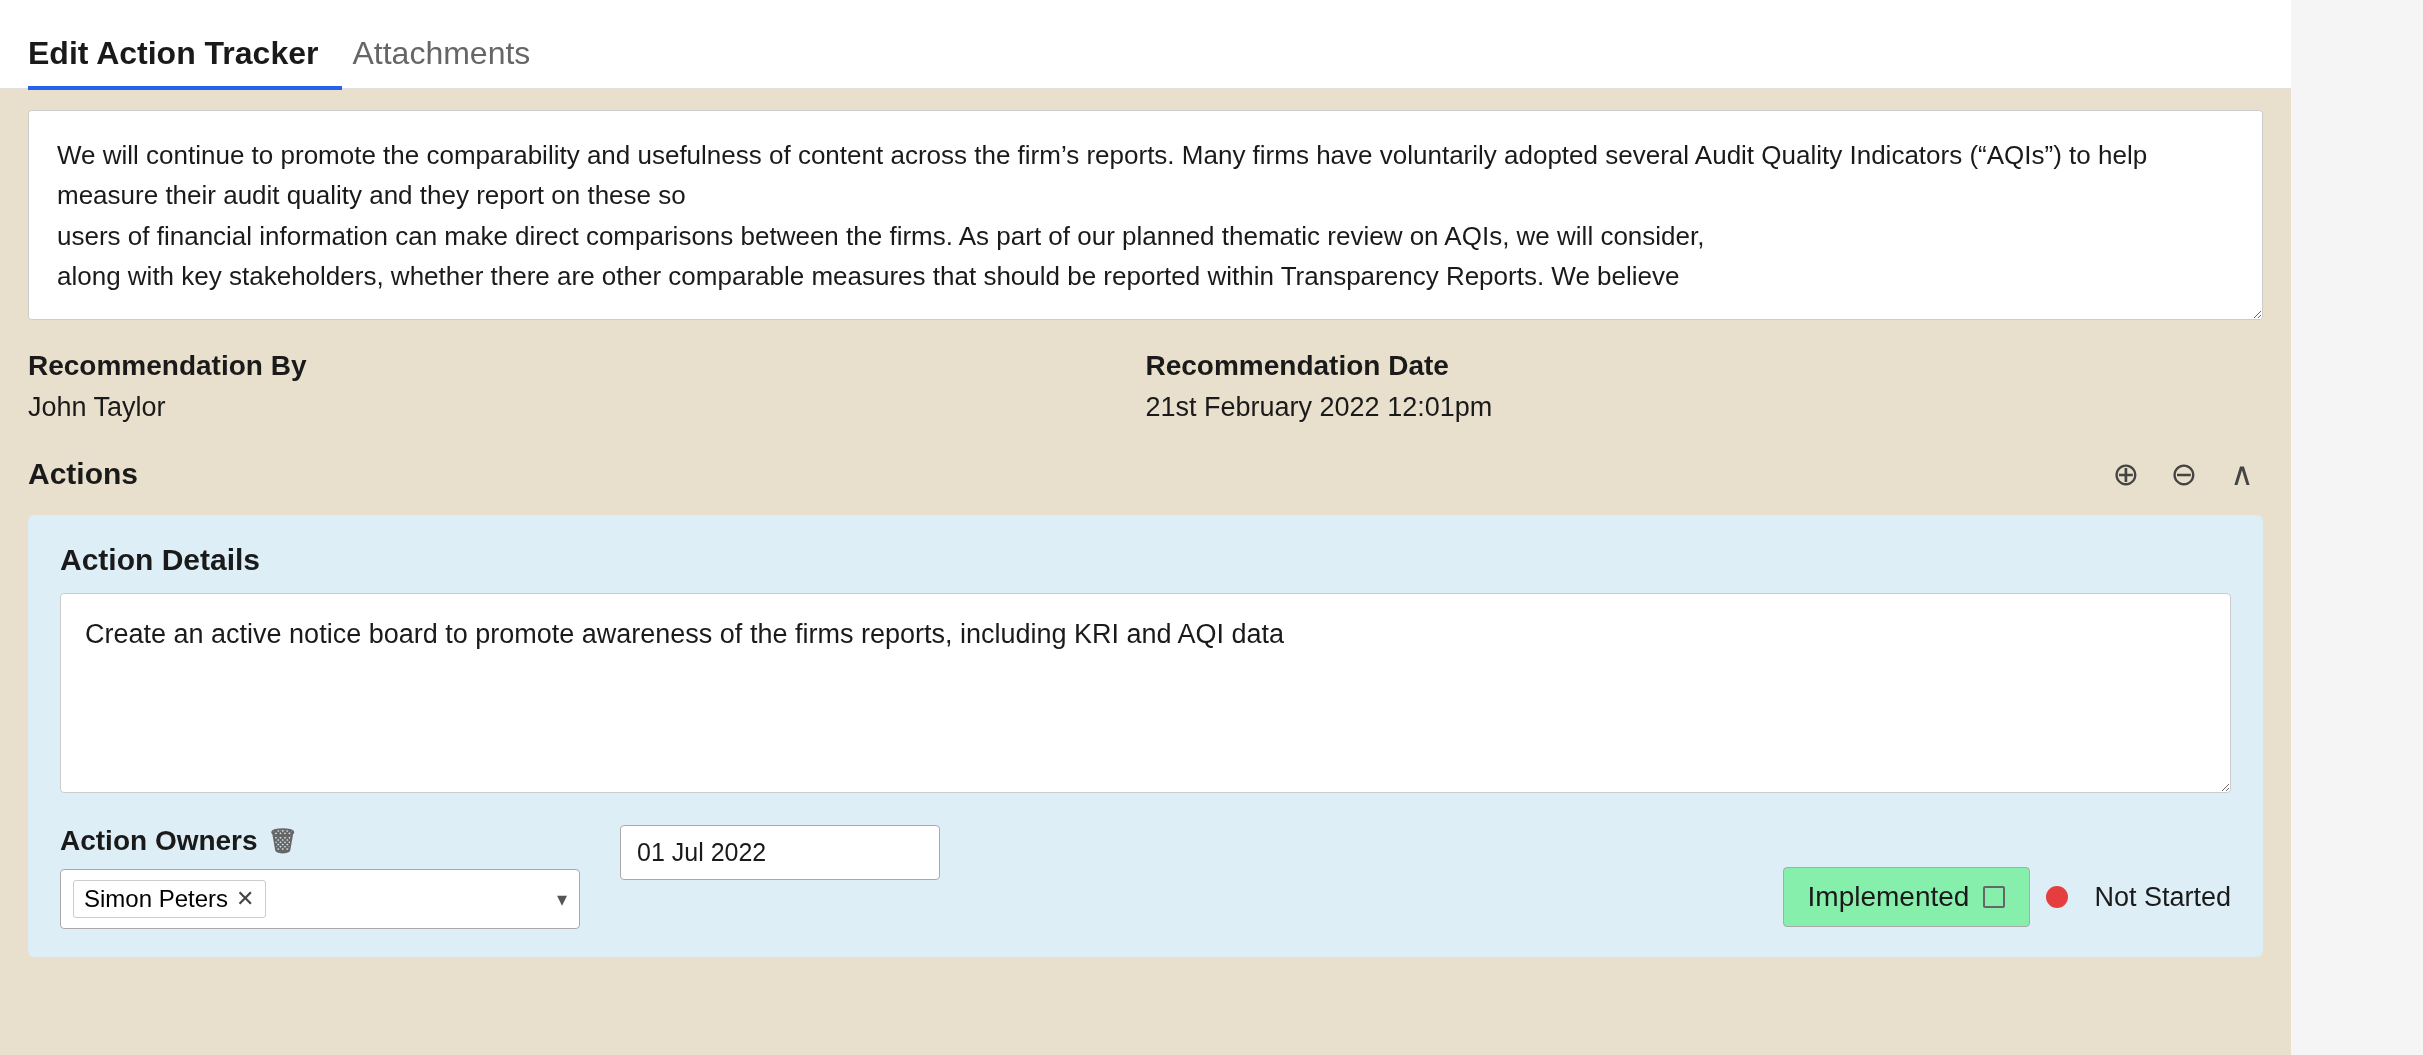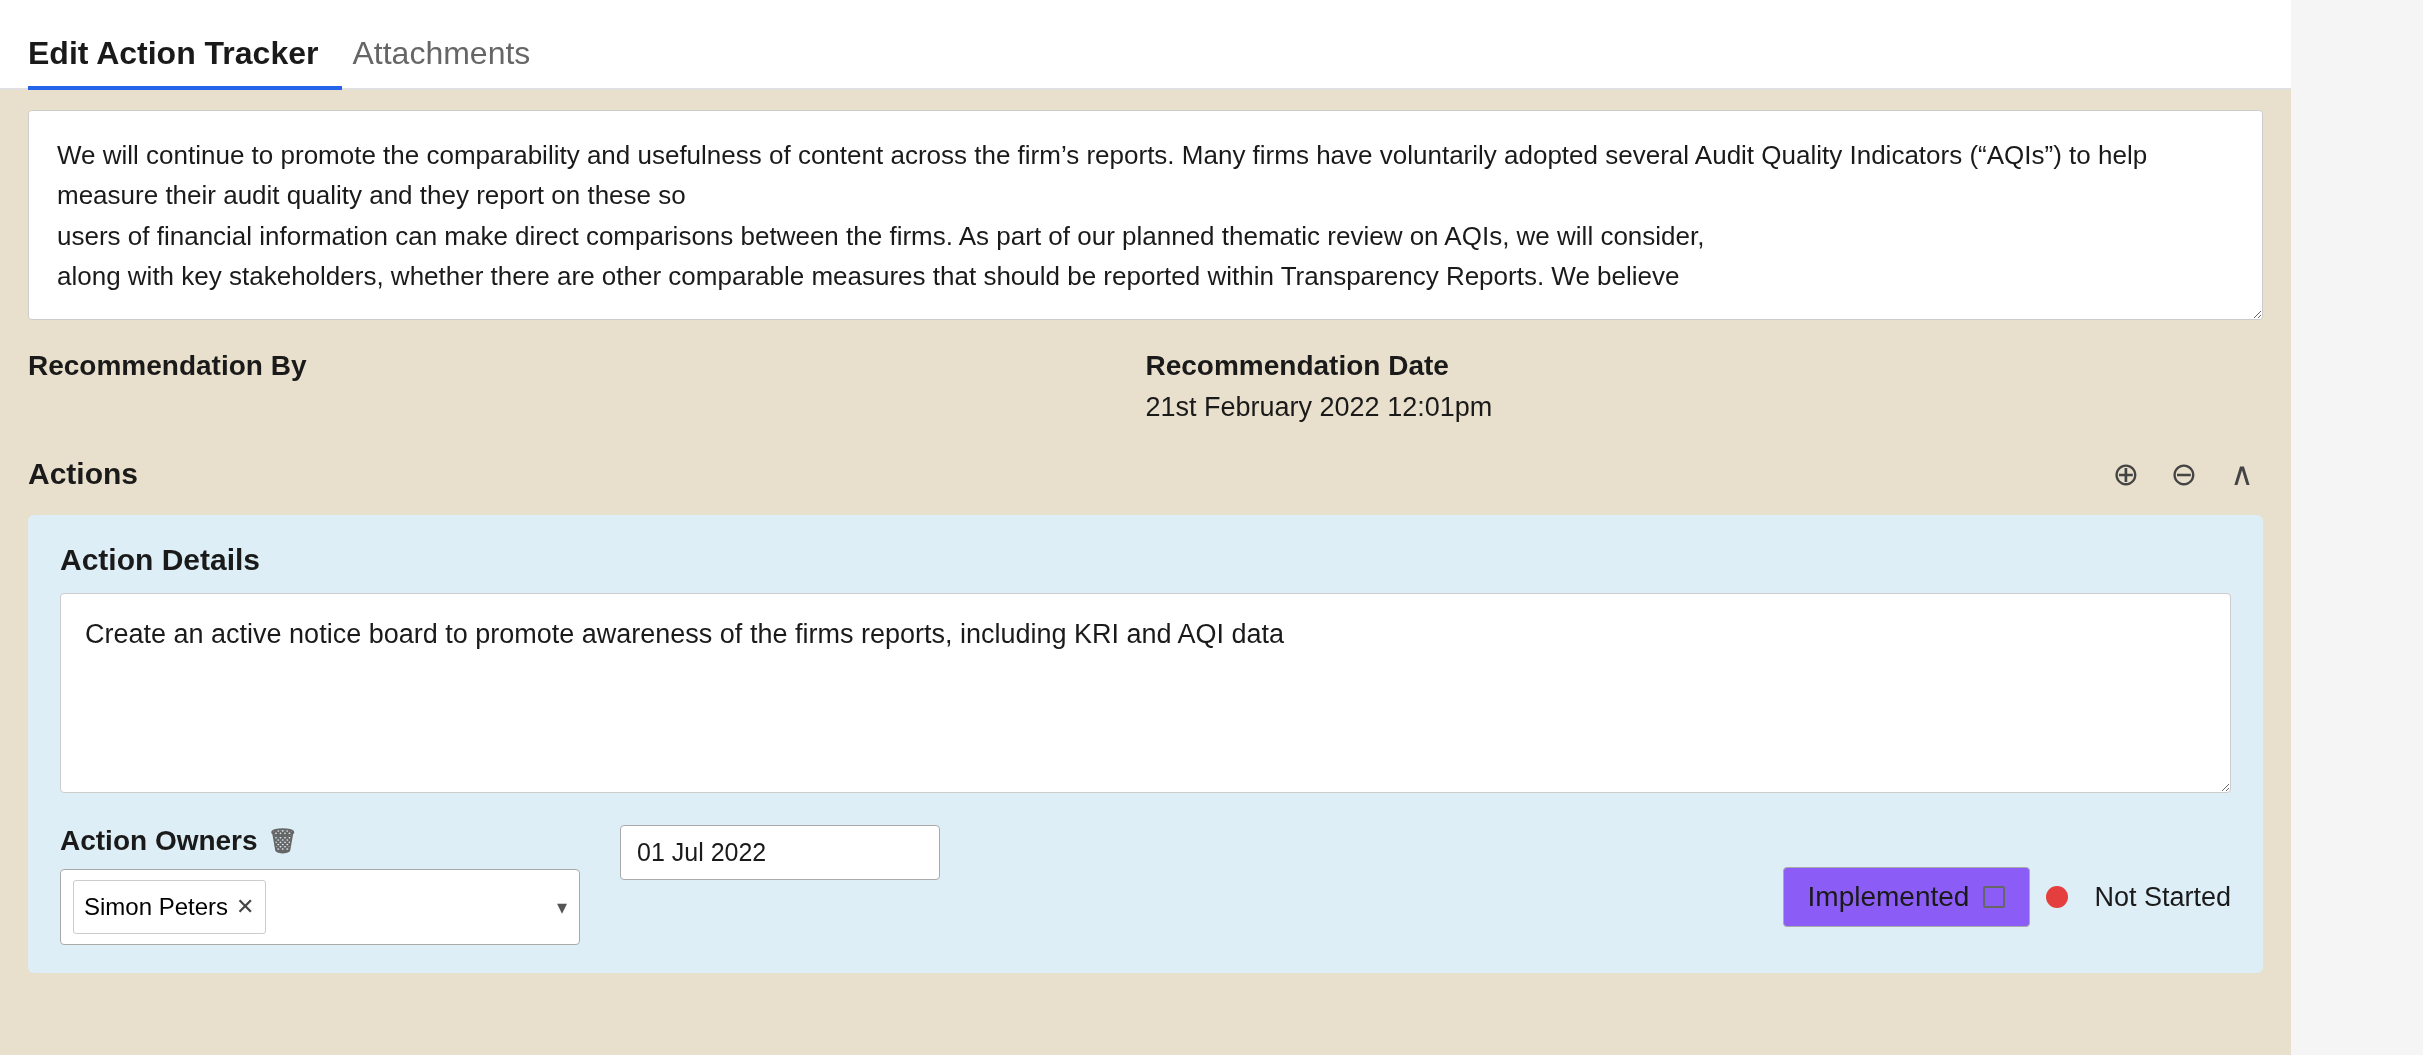--- a/index.html
+++ b/index.html
@@ -231,21 +231,21 @@
       cursor: pointer;
       position: relative;
     }
 
     .owner-tag {
       display: inline-flex;
       align-items: center;
       background: #ffffff;
       border: 1px solid #cccccc;
       border-radius: 3px;
-      padding: 12px 10px;
+      padding: 4px 10px;
       font-size: 24px;
       gap: 8px;
       margin-right: 6px;
     }
 
     .owner-tag-close {
       cursor: pointer;
       font-size: 22px;
       color: #444;
     }
@@ -277,21 +277,21 @@
       font-family: inherit;
     }
 
     
     .implemented-btn {
       display: flex;
       align-items: center;
       gap: 14px;
       border: 1px solid #aaaaaa;
       border-radius: 4px;
-      background: #8b5cf6;
+      background: #86efac;
       padding: 12px 24px;
       font-size: 28px;
       color: #1a1a1a;
       cursor: pointer;
       min-height: 60px;
     }
 
     .checkbox-empty {
       width: 22px;
       height: 22px;
@@ -344,20 +344,21 @@
 
   <div class="main-content">
 
     <textarea class="description-textarea" style="">We will continue to promote the comparability and usefulness of content across the firm’s reports. Many firms have voluntarily adopted several Audit Quality Indicators (“AQIs”) to help measure their audit quality and they report on these so
 users of financial information can make direct comparisons between the firms. As part of our planned thematic review on AQIs, we will consider,
 along with key stakeholders, whether there are other comparable measures that should be reported within Transparency Reports. We believe</textarea>
 
     <div class="recommendation-row">
       <div class="recommendation-col">
         <div class="rec-label">Recommendation By</div>
+        <div class="rec-value">John Taylor</div>
       </div>
       <div class="recommendation-col">
         <div class="rec-label">Recommendation Date</div>
         <div class="rec-value">21st February 2022 12:01pm</div>
       </div>
     </div>
 
     <div class="actions-section">
       <div class="actions-header">
         <div class="actions-title">Actions</div>

